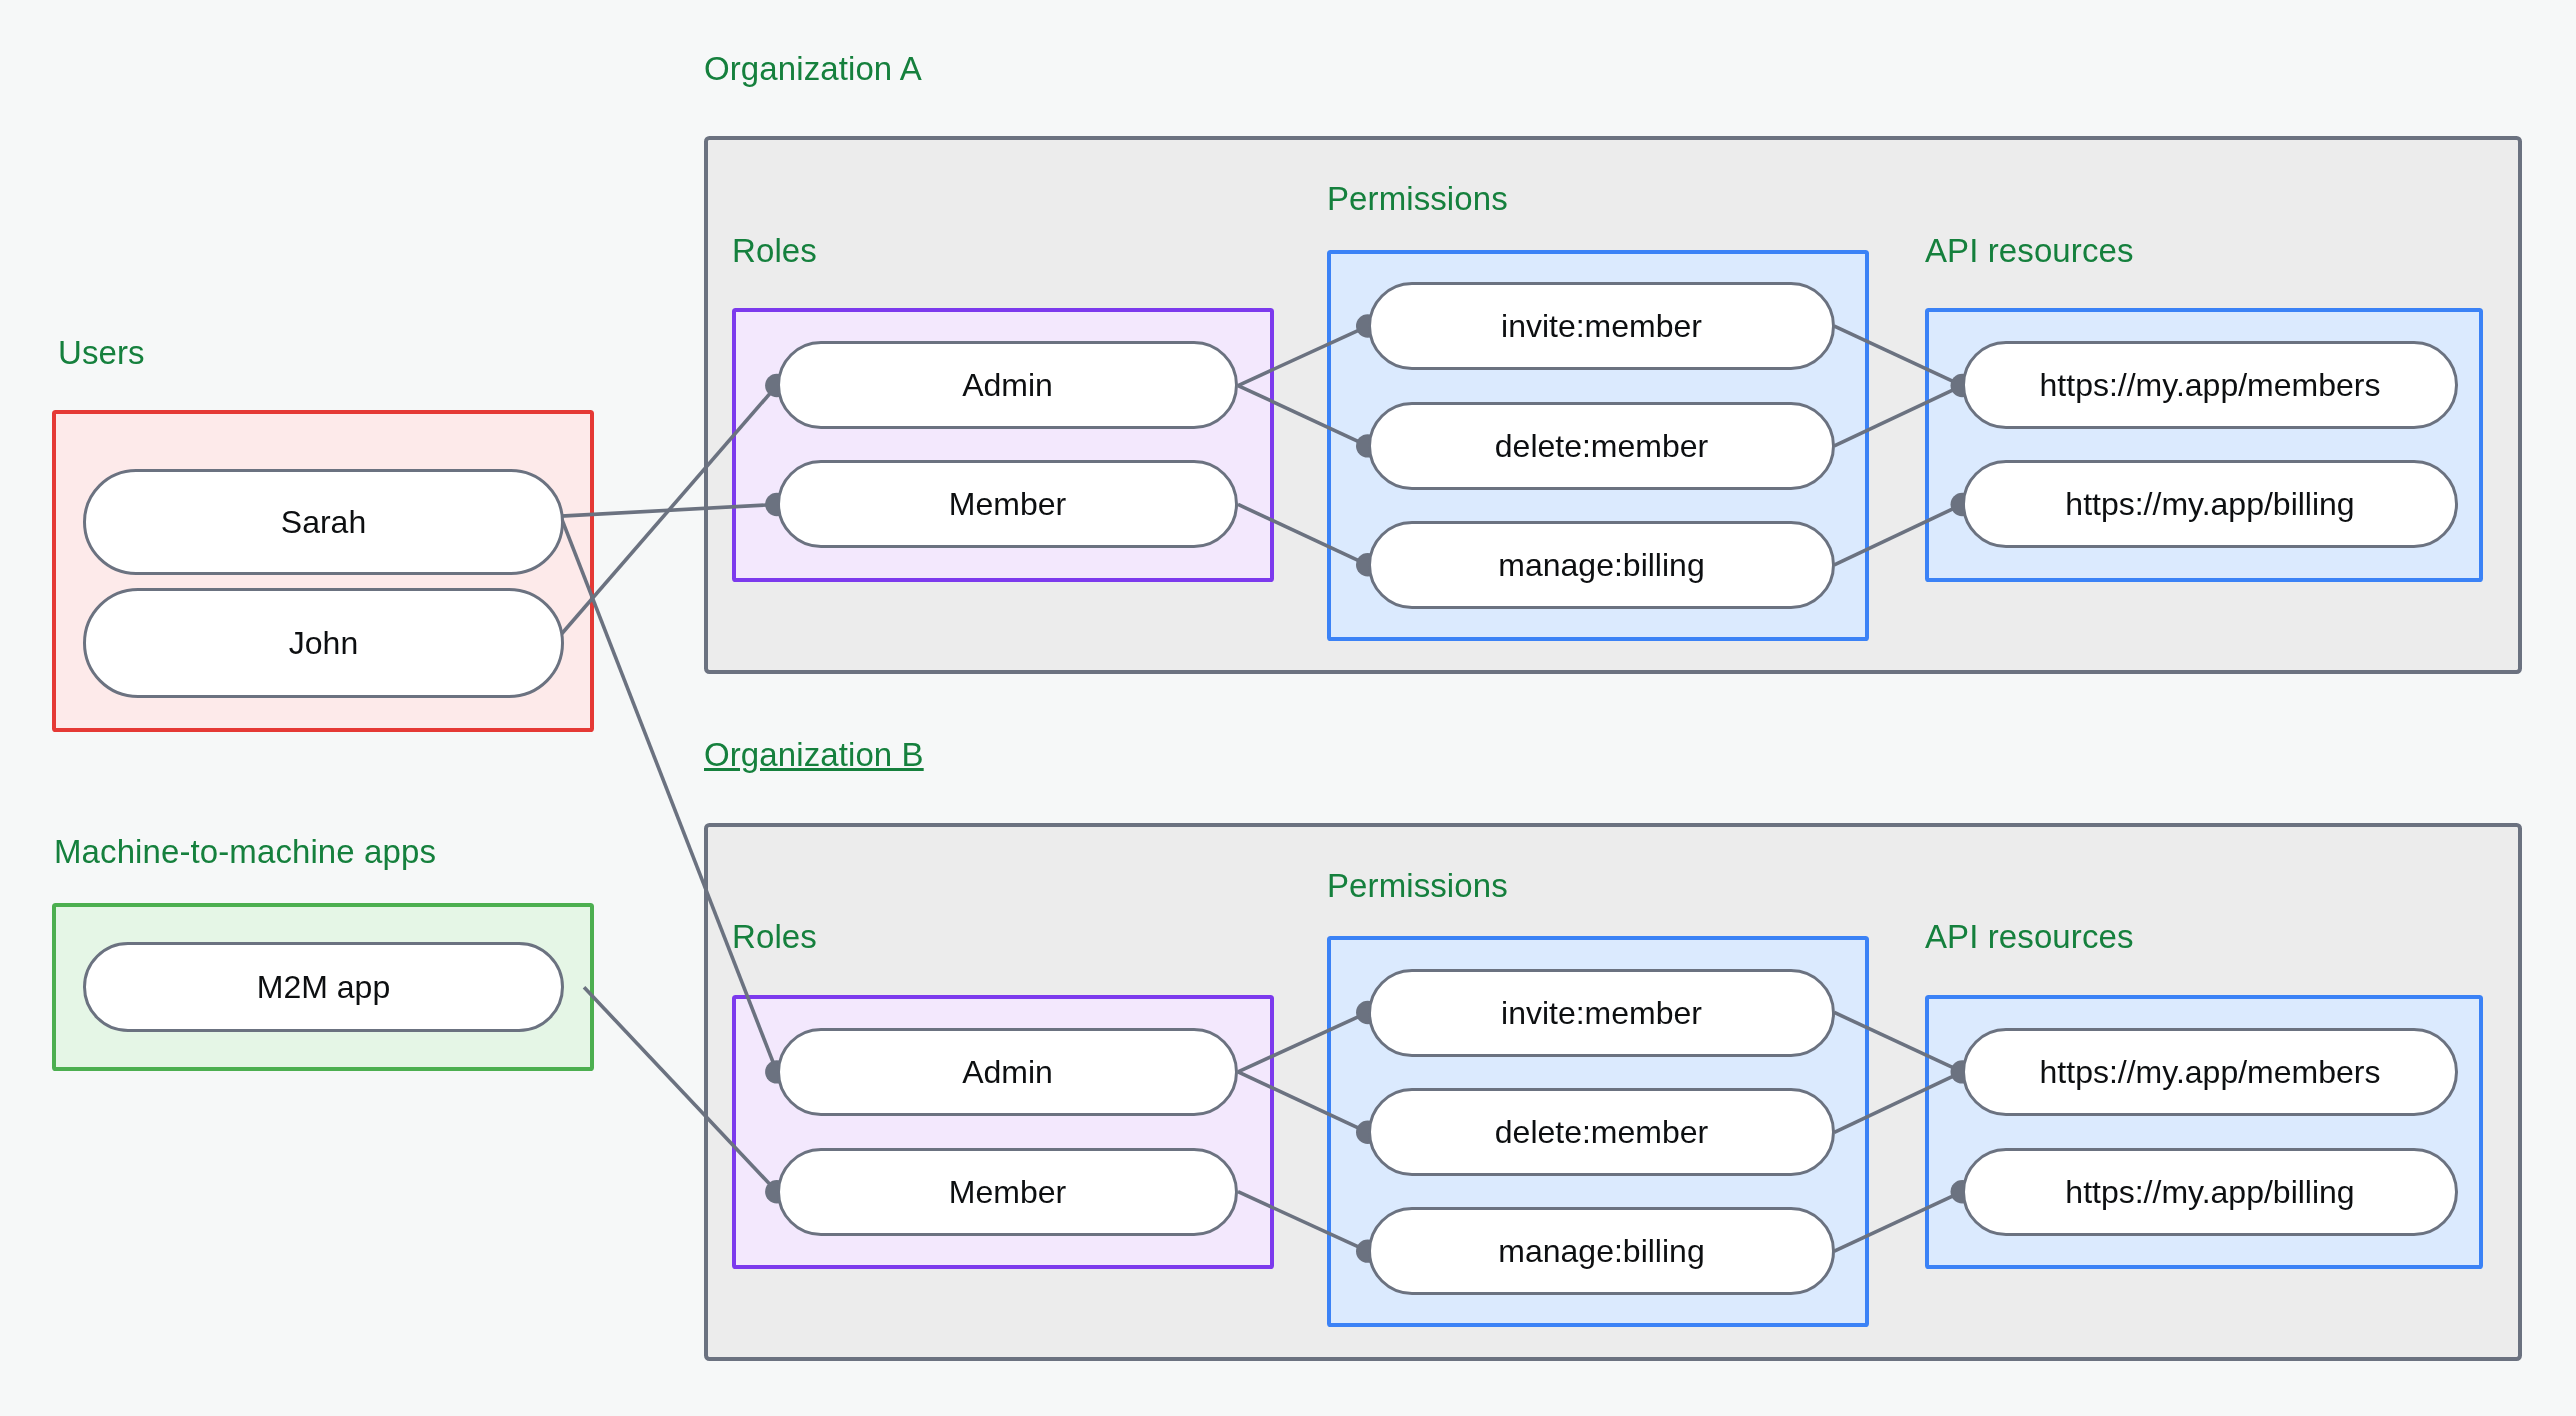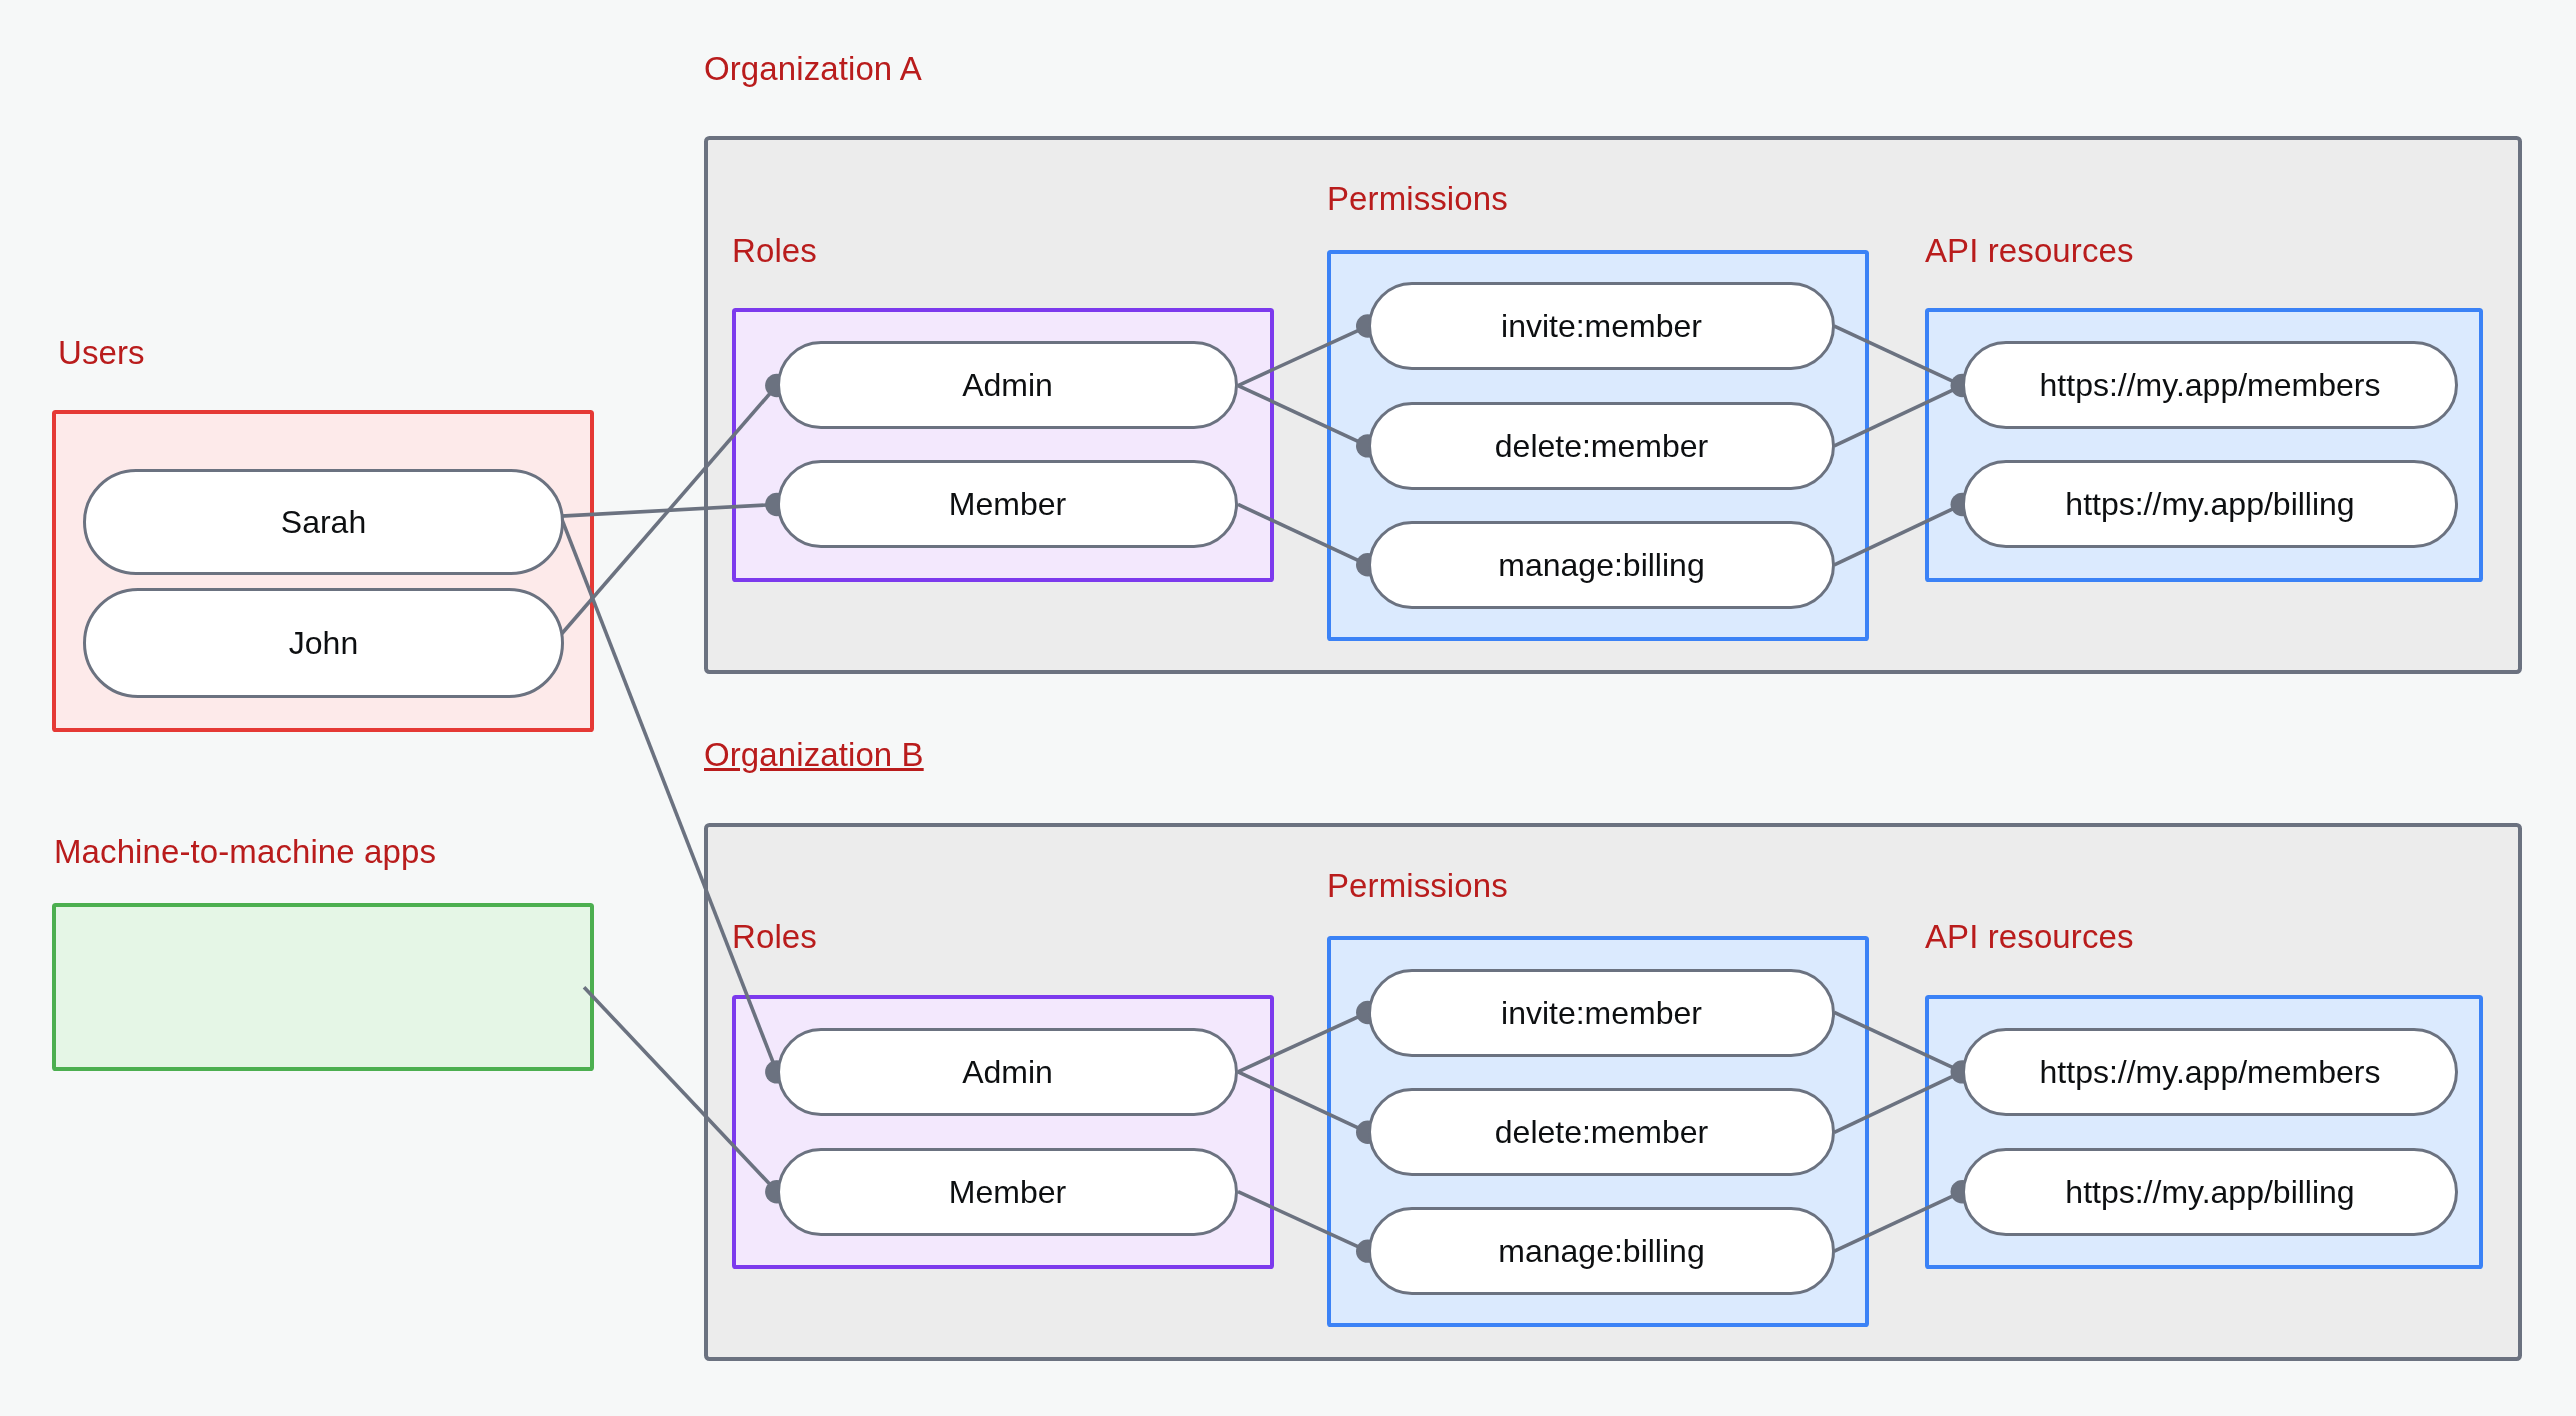--- a/index.html
+++ b/index.html
@@ -8,21 +8,21 @@
     background:#f6f8f8;
     font-family:"Liberation Sans","DejaVu Sans",sans-serif;
     overflow:hidden;
     position:relative;
   }
   #canvas{position:absolute;inset:0;width:2576px;height:1416px;}
   .edges{position:absolute;left:0;top:0;width:2576px;height:1416px;pointer-events:none;z-index:5;}
 
   
   .group{position:absolute;box-sizing:border-box;z-index:2;}
-  .group-label{position:absolute;font-size:33px;color:#b91c1c;white-space:nowrap;z-index:4;letter-spacing:0.1px;}
+  .group-label{position:absolute;font-size:33px;color:#15803d;white-space:nowrap;z-index:4;letter-spacing:0.1px;}
 
   .org-frame{background:#ececec;border:4.5px solid #6b7280;border-radius:5.4px;}
   .roles-frame{background:#f3e8fd;border:4.5px solid #7c3aed;border-radius:3.6px;}
   .perms-frame{background:#dbeafe;border:4.5px solid #3b82f6;border-radius:3.6px;}
   .api-frame{background:#dbeafe;border:4.5px solid #3b82f6;border-radius:3.6px;}
   .users-frame{background:#fdeaea;border:4.5px solid #e53935;border-radius:3.6px;}
   .m2m-frame{background:#e5f6e6;border:4.5px solid #4caf50;border-radius:3.6px;}
 
   
   .pill{
@@ -88,20 +88,21 @@
     </g>
   </svg>
 
   <div class="group-label" style="left:58px;top:334px;">Users</div>
   <div class="group users-frame" style="left:52px;top:410px;width:542px;height:322px;"></div>
   <div class="pill" style="left:83px;top:469px;width:481px;height:106px;">Sarah</div>
   <div class="pill" style="left:83px;top:588px;width:481px;height:110px;text-align:center;">John</div>
 
   <div class="group-label" style="left:54px;top:833px;text-align:center;">Machine-to-machine apps</div>
   <div class="group m2m-frame" style="left:52px;top:903px;width:542px;height:168px;"></div>
+  <div class="pill" style="left:83px;top:942px;width:481px;height:90px;">M2M app</div>
 
   <div class="group-label" style="left:704px;top:50px;">Organization A</div>
   <div class="group org-frame" style="left:704px;top:136px;width:1818px;height:538px;"></div>
 
   <div class="group-label" style="left:732px;top:232px;">Roles</div>
   <div class="group roles-frame" style="left:732px;top:308px;width:542px;height:274px;"></div>
   <div class="pill" style="left:777px;top:341px;width:461px;height:88px;">Admin</div>
   <div class="pill" style="left:777px;top:460px;width:461px;height:88px;">Member</div>
 
   <div class="group-label" style="left:1327px;top:180px;">Permissions</div>

